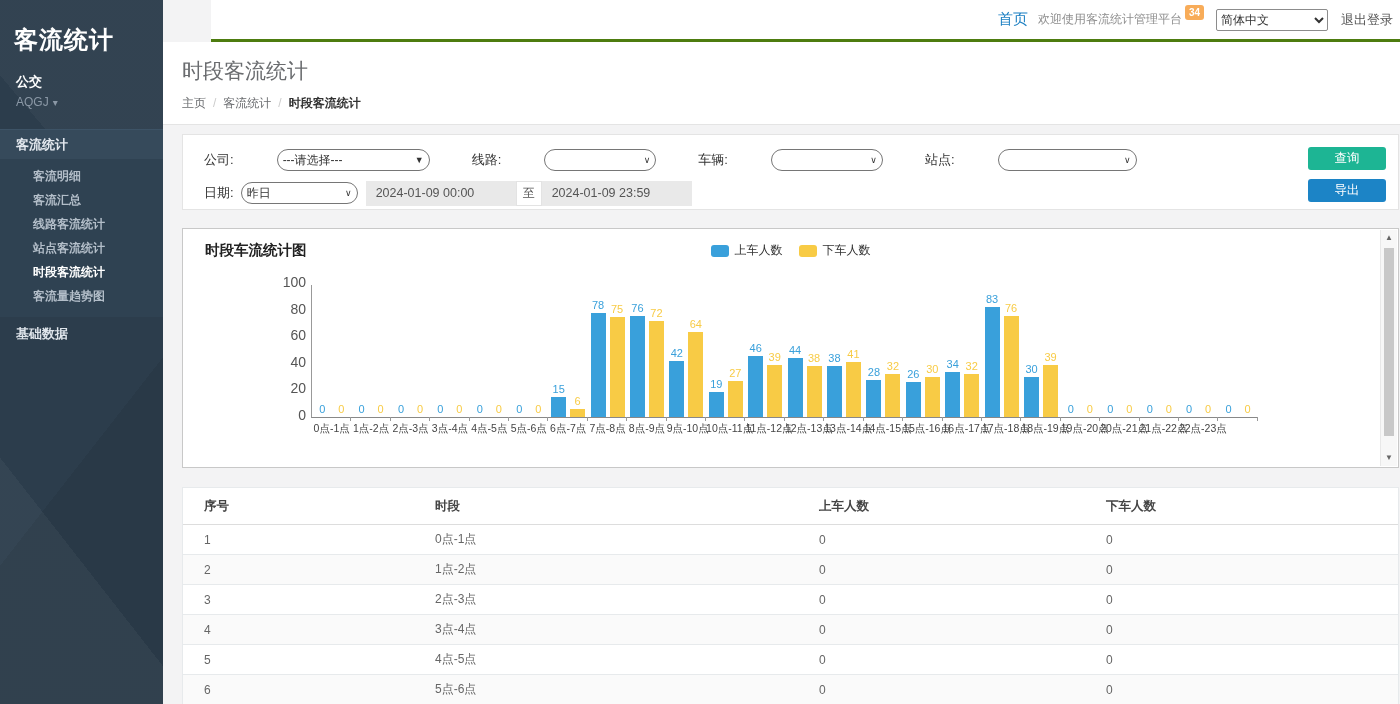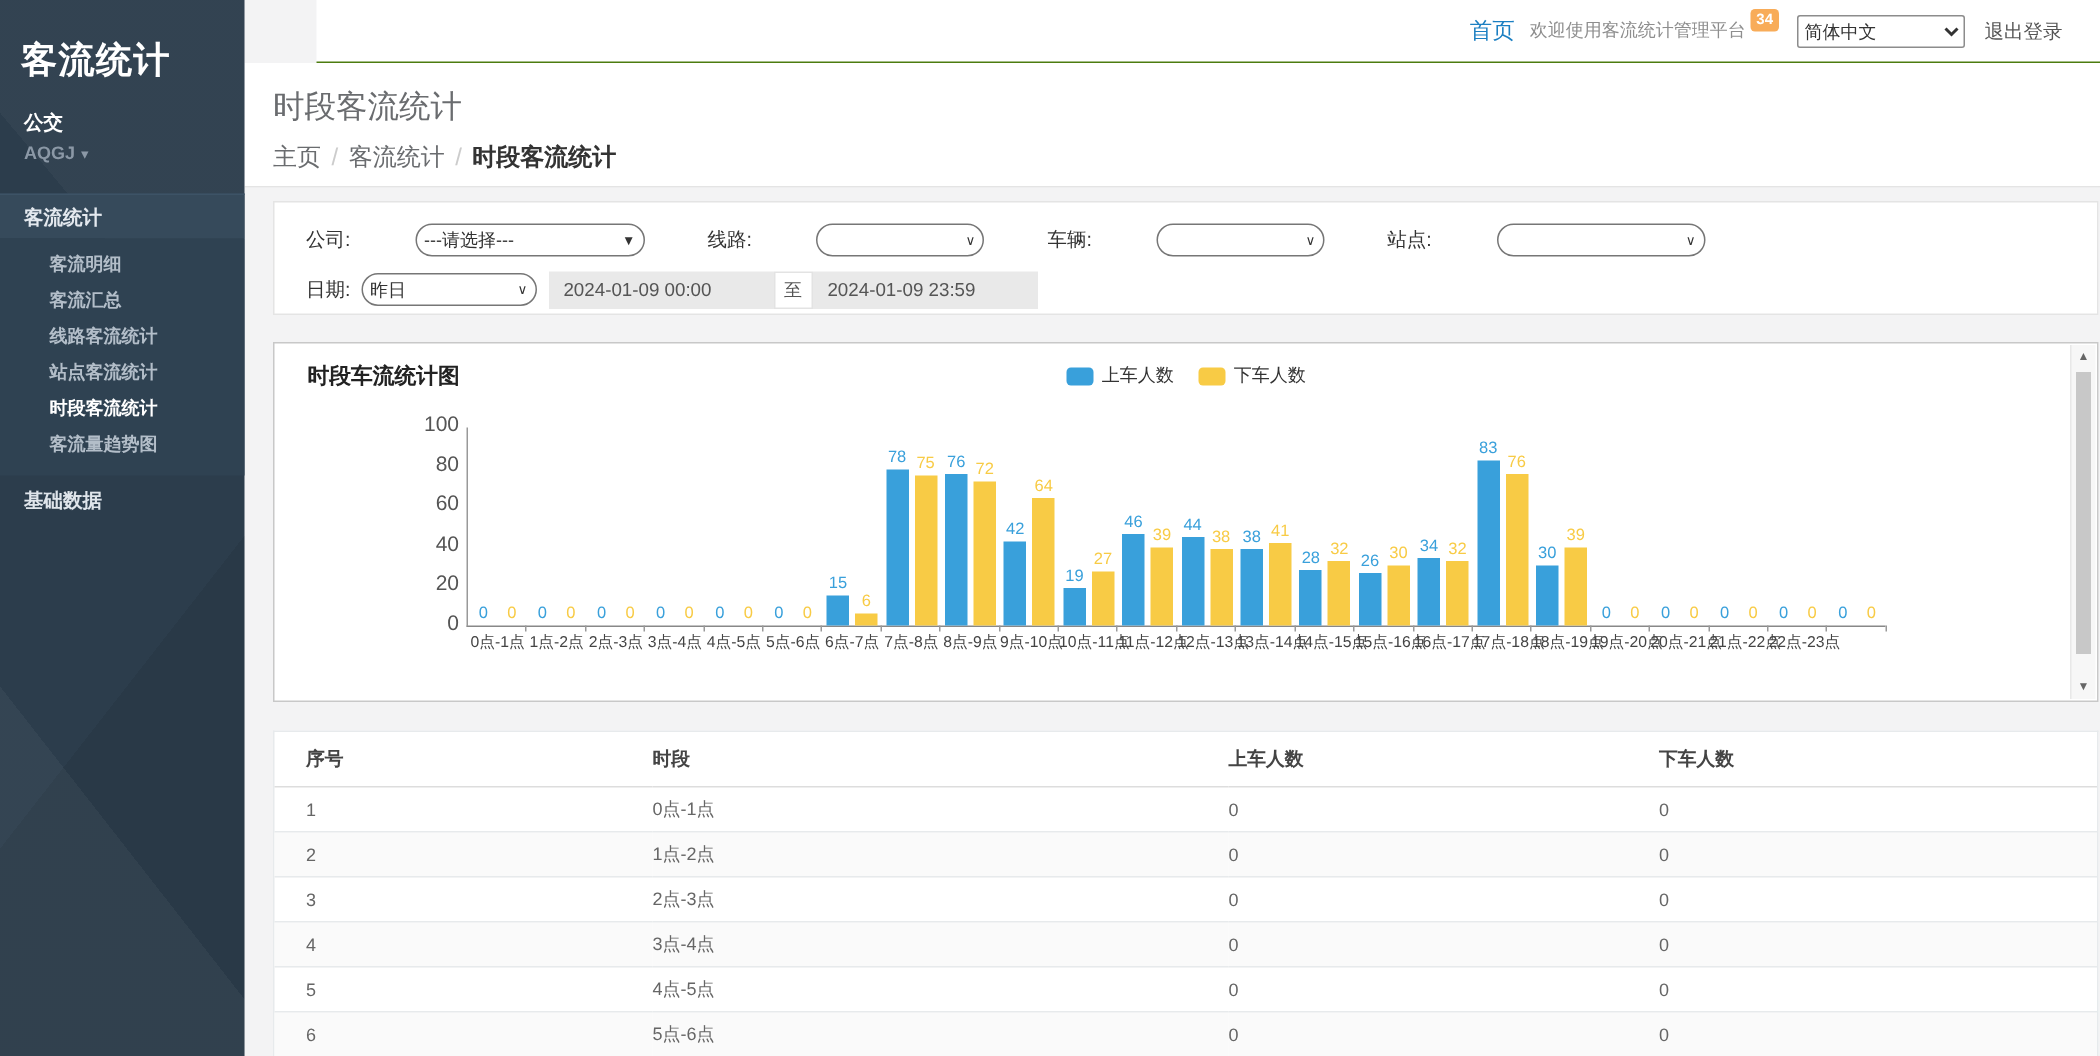--- a/index.html
+++ b/index.html
@@ -9,49 +9,49 @@
   
   .sidebar { position:absolute; left:0; top:0; width:163px; height:704px;
     background-color:#2c3d4c;
     background-image:
       linear-gradient(52deg, rgba(255,255,255,0.04) 0 27%, transparent 27%),
       linear-gradient(230deg, rgba(255,255,255,0.03) 0 30%, transparent 30%),
       linear-gradient(128deg, transparent 62%, rgba(0,0,0,0.07) 62%);
     color:#fff; z-index:5; }
   .logo { padding:24px 14px 0 14px; font-size:24px; font-weight:bold; letter-spacing:1px; }
   .org { padding:17px 16px 0 16px; font-size:13px; font-weight:bold; }
-  .org-code { padding:4px 16px 0 16px; font-size:12px; color:#8b98a6; cursor:pointer;font-weight:bold; }
+  .org-code { padding:4px 16px 0 16px; font-size:12px; color:#8b98a6; cursor:pointer; }
   .org-code .caret { font-size:10px; margin-left:4px; }
   .menu { margin-top:20px; }
   .menu-parent { height:30px; line-height:30px; padding-left:16px; background:#364a5b;
     border-top:1px solid #3d5366; color:#e4e9ef; font-size:13px; font-weight:bold; cursor:pointer; }
   .submenu { background:#2f4252; padding:5px 0 9px 0; }
   .submenu-item { height:24px; line-height:24px; padding-left:33px; font-size:12px;
     color:#b3bec9; font-weight:600; cursor:pointer; }
   .submenu-item.active { color:#ffffff; font-weight:bold; }
   .menu-root { height:34px; line-height:34px; padding-left:16px; font-size:13px;
     color:#dfe5eb; font-weight:bold; cursor:pointer; }
 
   
   .main { position:absolute; left:163px; top:0; width:1237px; height:704px; }
-  .topbar { height:42px; background:#fff; border-bottom:1px solid #4d7c0f;
-    display:flex; align-items:center; justify-content:flex-end; padding-right:23px;margin-left:48px; }
+  .topbar { height:42px; background:#fff; border-bottom:3px solid #4d7c0f;
+    display:flex; align-items:center; justify-content:flex-end; padding-right:5px;margin-left:48px; }
   .home-link { color:#1b7fc2; font-size:15px; margin-right:10px; cursor:pointer; }
   .welcome { font-size:12px; color:#8e8e8e; }
   .badge { background:#f8ac59; color:#fff; font-size:10px; font-weight:bold;
     padding:2px 4px; border-radius:3px; margin:-14px 12px 0 3px; }
   .lang-select { width:112px; height:22px; font-size:12px; color:#333;
     border:1px solid #8c8c8c; border-radius:2px; margin-right:13px; background:#fff;
     font-family:"Liberation Sans","DejaVu Sans",sans-serif; }
   .logout { font-size:13px; color:#555; margin-right:2px; cursor:pointer; white-space:nowrap; }
 
   .page-heading { background:#fff; height:83px; padding:15px 0 0 19px;
     border-bottom:1px solid #e4e4e4; }
   .page-title { font-size:21px; font-weight:400; color:#6a6c6f; }
-  .breadcrumb { margin-top:10px; font-size:16px; color:#999; }
+  .breadcrumb { margin-top:10px; font-size:12px; color:#999; }
   .crumb { color:#6a6c6f; cursor:pointer; }
   .crumb:not(:last-child)::after { content:"/"; color:#ccc; margin:0 7px; }
   .crumb.current { color:#333; font-weight:bold; cursor:default; }
 
   .content { padding:9px 1px 0 19px; }
   .panel { background:#fff; }
 
   
   .filter-panel { border:1px solid #e4e4e4; height:76px; position:relative;
     padding:10px 14px 0 21px; margin-bottom:18px; }
@@ -198,20 +198,24 @@
       <div class="frow">
         <span class="flabel">日期:</span>
         <div class="sel sel-preset">
           <span>昨日</span>
           <span class="chev">∨</span>
         </div>
         <div class="datebox">2024-01-09 00:00</div>
         <div class="to-sep">至</div>
         <div class="datebox">2024-01-09 23:59</div>
       </div>
+      <div class="fbuttons">
+        <button class="btn btn-search">查询</button>
+        <button class="btn btn-export">导出</button>
+      </div>
     </section>
 
     <section class="panel chart-panel">
       <div class="chart-title">时段车流统计图</div>
       <div class="legend">
         <div class="legend-item">
           <span class="swatch" style="background: rgb(57, 160, 219);"></span>
           <span>上车人数</span>
         </div>
         <div class="legend-item">

